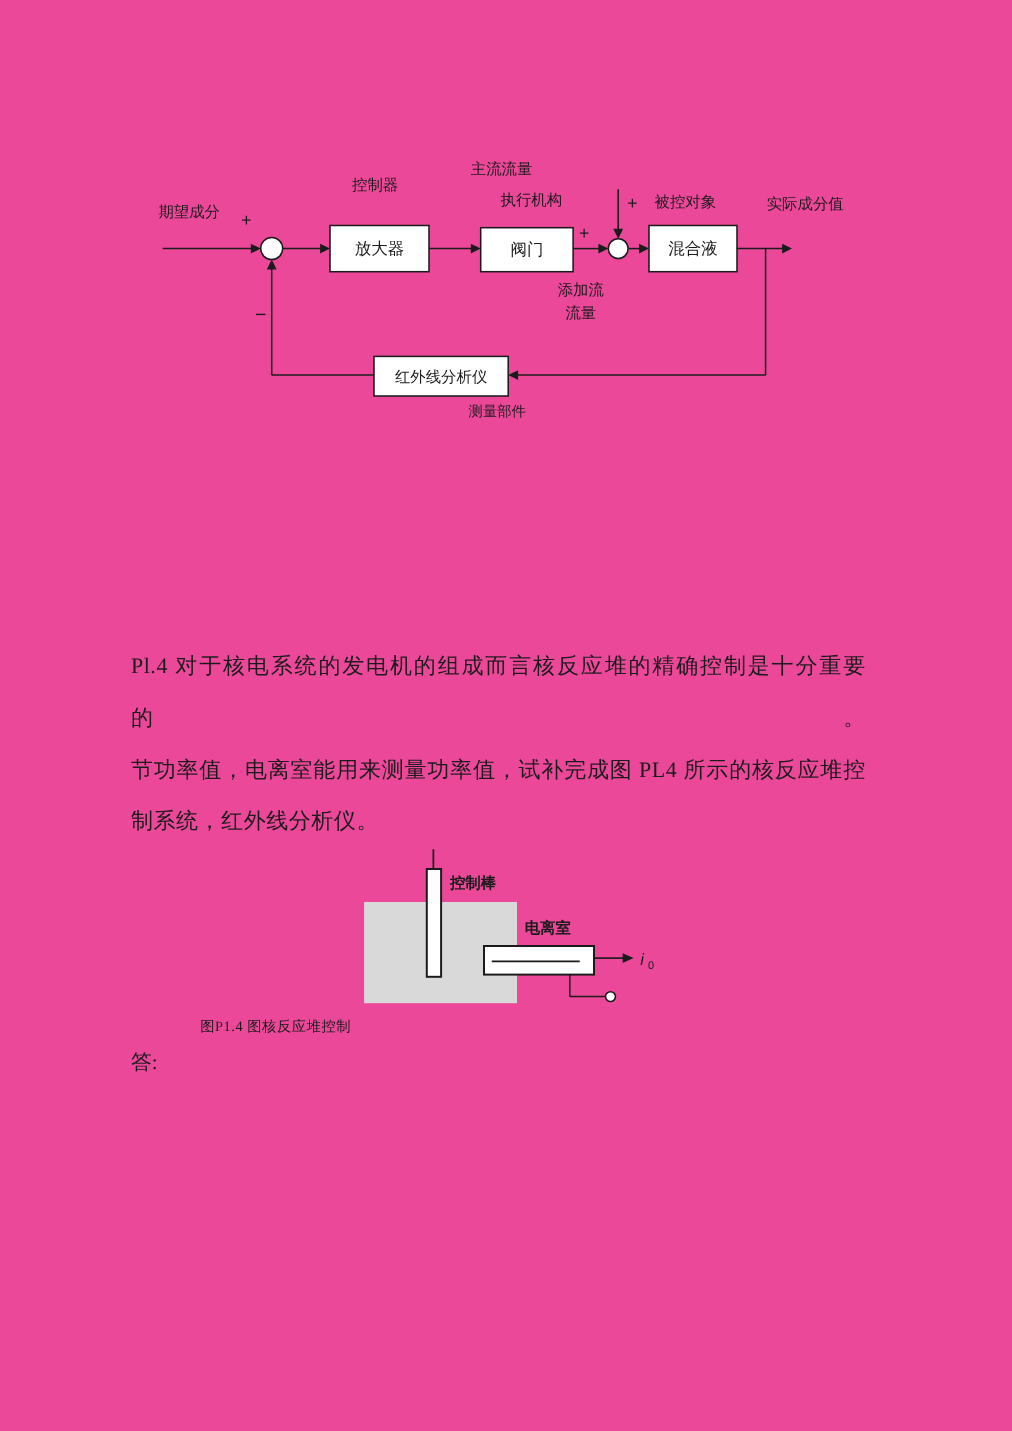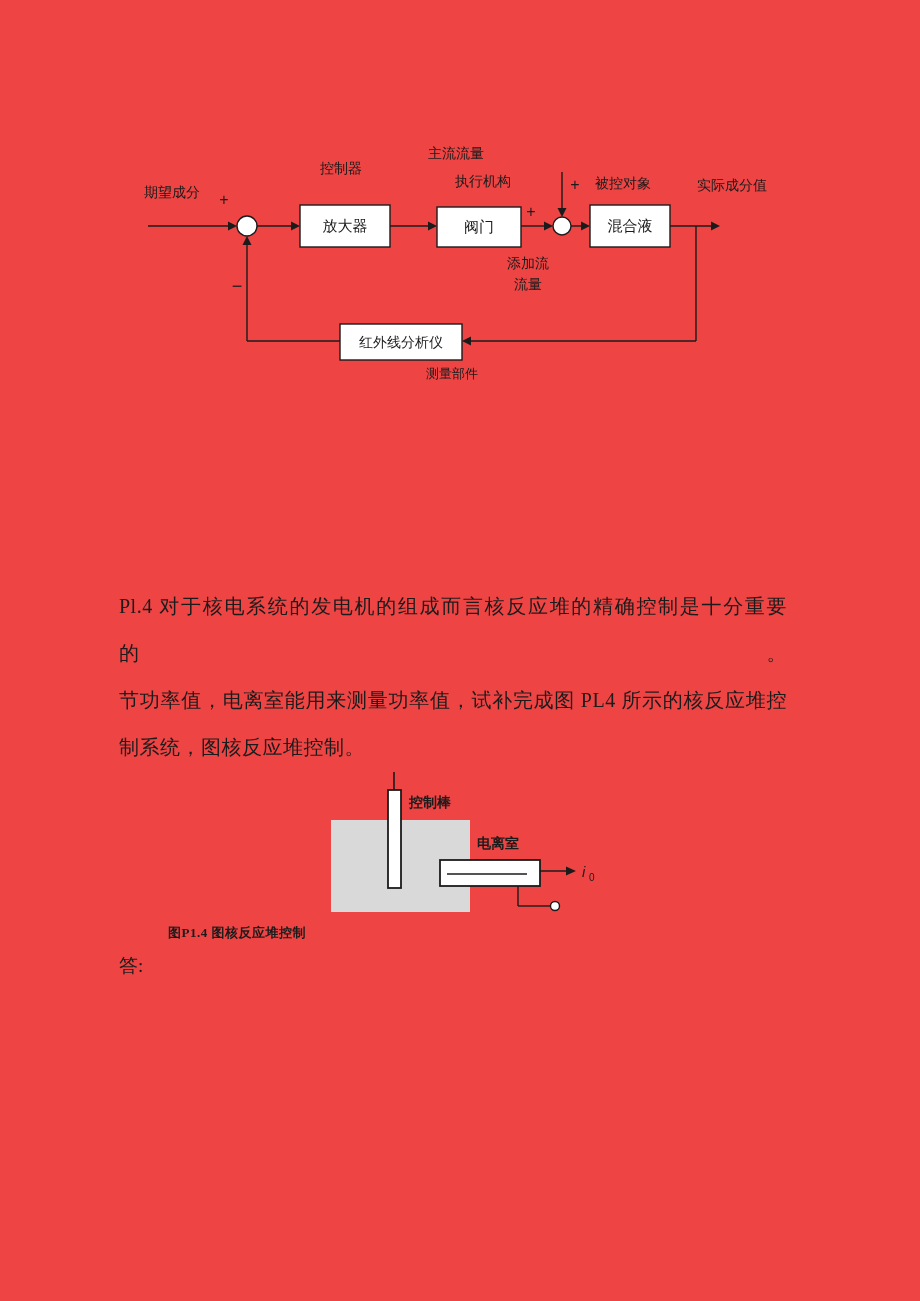--- a/index.html
+++ b/index.html
@@ -1,44 +1,44 @@
 <!DOCTYPE html>
 <html><head>
 <meta charset="utf-8">
 <style>
   * { box-sizing: border-box; }
   html, body { margin: 0; padding: 0; background: #ffffff; }
   .page {
     position: relative;
     width: 920px;
     height: 1301px;
-    background: #ef4444;
+    background: #ec4899;
     font-family: "Liberation Serif", serif;
     color: #1b1b1b;
     overflow: hidden;
   }
   .diagram-layer { position: absolute; left: 0; top: 0; }
   svg text { font-family: "Liberation Sans", sans-serif; fill: #1b1b1b; }
   .problem-text {
     position: absolute;
     left: 119px;
     top: 583px;
     width: 668px;
     font-size: 20px;
     line-height: 47px;
     letter-spacing: 0.5px;
   }
   .p-line { text-align: justify; }
   .p-line.jfull { text-align-last: justify; }
   .figure-caption {
     position: absolute;
-    left: 168px;
+    left: 182px;
     top: 924px;
     font-size: 13px;
-    font-weight: 700;
+    font-weight: 400;
     letter-spacing: 0.5px;
   }
   .answer-label {
     position: absolute;
     left: 119px;
     top: 953px;
     font-size: 19px;
   }
 </style>
 </head>
@@ -117,20 +117,20 @@
       <text x="409" y="807">控制棒</text>
       <text x="477" y="848">电离室</text>
       <text x="582" y="877" font-style="italic" font-weight="normal" font-size="15" font-family="&quot;Liberation Serif&quot;, serif">i</text>
       <text x="589" y="881" font-weight="normal" font-size="10">0</text>
     </g>
   </svg>
 
   <div class="problem-text">
     <div class="p-line jfull">Pl.4 对于核电系统的发电机的组成而言核反应堆的精确控制是十分重要的。</div>
     <div class="p-line jfull">节功率值，电离室能用来测量功率值，试补完成图 PL4 所示的核反应堆控</div>
-    <div class="p-line">制系统，图核反应堆控制。</div>
+    <div class="p-line">制系统，红外线分析仪。</div>
   </div>
 
   <div class="figure-caption">图P1.4 图核反应堆控制</div>
 
   <div class="answer-label">答:</div>
 
 </div>
 
 </body></html>

